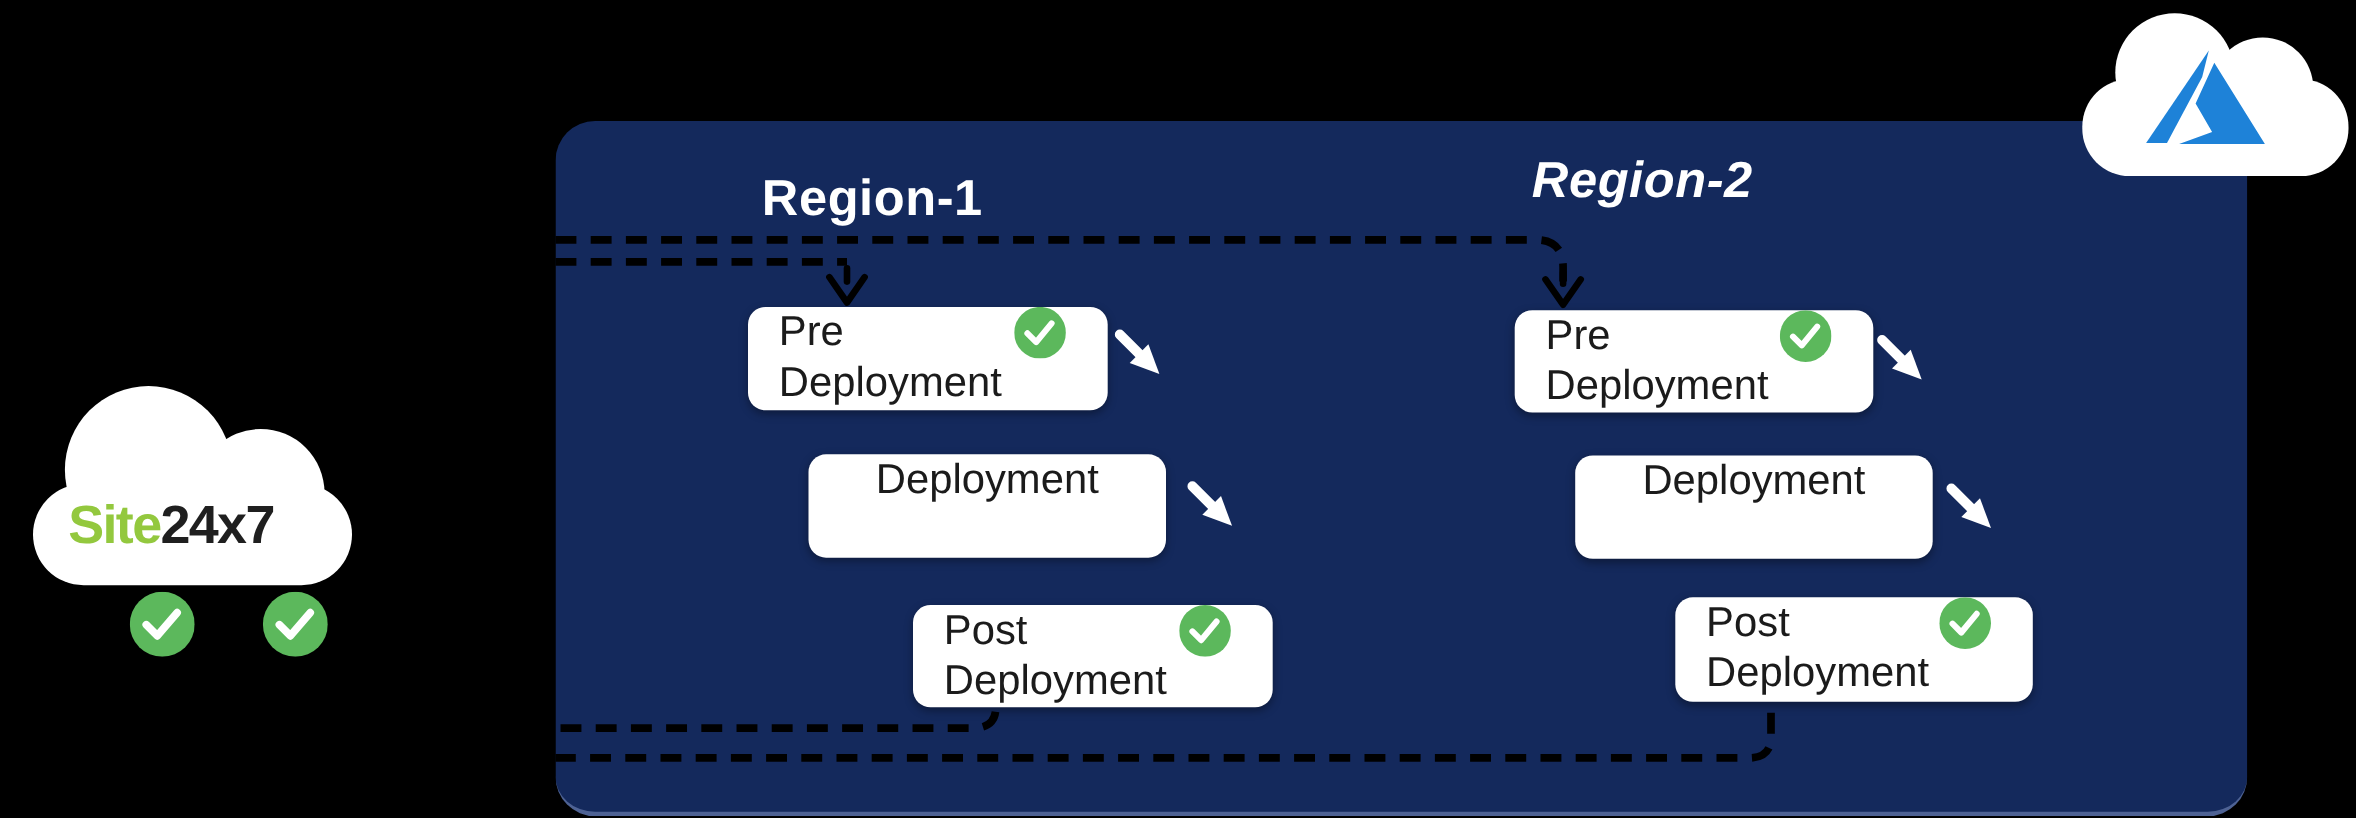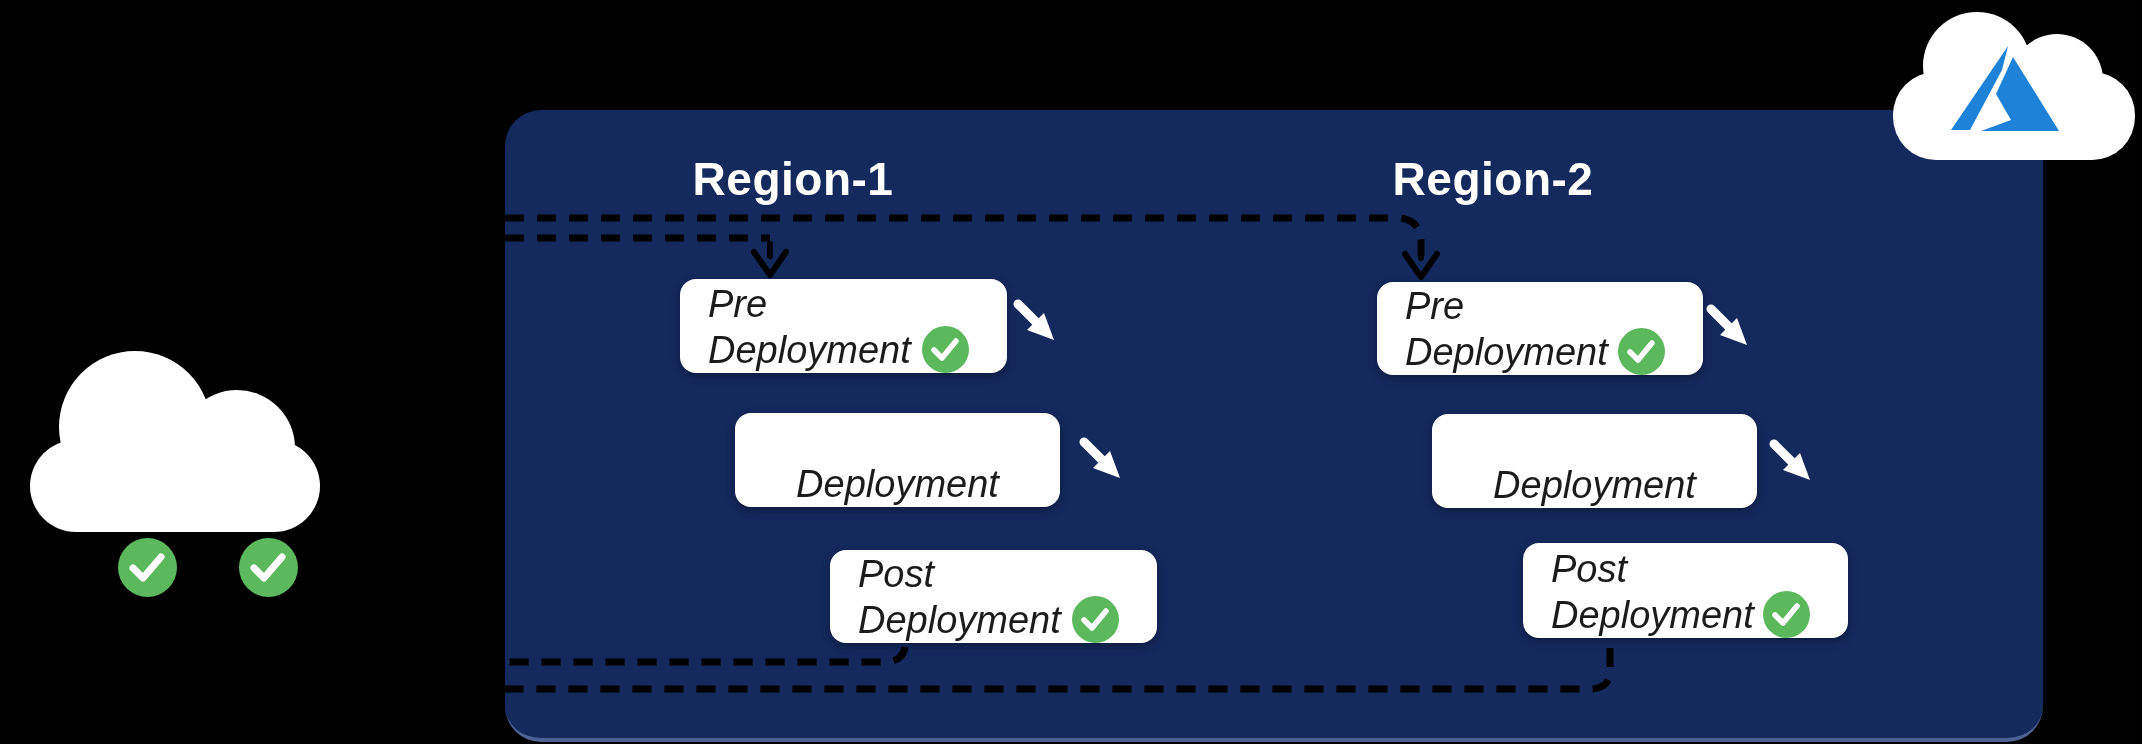--- a/index.html
+++ b/index.html
@@ -17,28 +17,28 @@
     border-bottom:4px solid rgba(125,145,195,.55);
   }
 
   .overlay{position:absolute;left:0;top:0;width:2142px;height:744px;pointer-events:none;}
 
   .region-title{
     position:absolute;width:306px;height:52px;text-align:center;
     color:var(--title-text);font-size:46px;font-weight:700;letter-spacing:.5px;
   }
   .rt1{left:640px;top:152px;}
-  .rt2{left:1340px;top:152px;}
+  .rt2{left:1340px;top:136px;font-style:italic;}
 
   .step-box{
     position:absolute;background:var(--box);border-radius:16px;
-    display:flex;align-items:flex-end;color:var(--box-text);
+    display:flex;align-items:flex-start;color:var(--box-text);
     font-size:38px;line-height:46px;
     box-shadow:0 3px 8px rgba(0,0,0,.35);
-    padding-left:28px;padding-right:38px;font-style:italic;
+    padding-left:28px;padding-right:38px;
   }
   .step-box .lbl{flex:1 1 auto;}
   .step-box.center{justify-content:center;padding:0;}
   .b-r1-pre {left:680px; top:279px; width:327px; height:94px;}
   .b-r1-dep {left:735px; top:413px; width:325px; height:94px;}
   .b-r1-post{left:830px; top:550px; width:327px; height:93px;}
   .b-r2-pre {left:1377px;top:282px; width:326px; height:93px;}
   .b-r2-dep {left:1432px;top:414px; width:325px; height:94px;}
   .b-r2-post{left:1523px;top:543px; width:325px; height:95px;}
 
@@ -155,20 +155,23 @@
   <svg class="flow-arrow fa4" viewBox="0 0 46 46">
     <line x1="6" y1="6" x2="24" y2="24" stroke="#ffffff" stroke-width="9" stroke-linecap="round"></line>
     <polygon points="42,42 15,32 32,15" fill="#ffffff"></polygon>
   </svg>
 
   <svg class="site-cloud" width="300" height="195" viewBox="0 0 300 195">
     <circle cx="110" cy="82" r="76" fill="#ffffff"></circle>
     <circle cx="212" cy="103" r="58" fill="#ffffff"></circle>
     <rect x="5" y="95" width="290" height="92" rx="46" fill="#ffffff"></rect>
   </svg>
+  <div class="site-wordmark">
+    <span class="g">Site</span><span class="d">24x7</span>
+  </div>
   <svg class="site-check sc1" viewBox="0 0 59 59">
     <circle cx="29.5" cy="29.5" r="29.5" fill="#5cb85c"></circle>
     <polyline points="15,30 25,40 43,19" fill="none" stroke="#ffffff" stroke-width="7" stroke-linecap="round" stroke-linejoin="round"></polyline>
   </svg>
   <svg class="site-check sc2" viewBox="0 0 59 59">
     <circle cx="29.5" cy="29.5" r="29.5" fill="#5cb85c"></circle>
     <polyline points="15,30 25,40 43,19" fill="none" stroke="#ffffff" stroke-width="7" stroke-linecap="round" stroke-linejoin="round"></polyline>
   </svg>
 
   <svg class="azure-cloud" width="255" height="160" viewBox="0 0 255 160">

